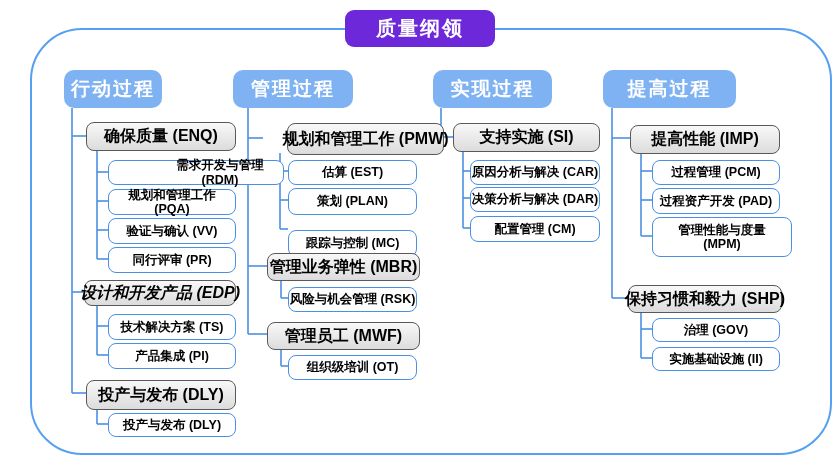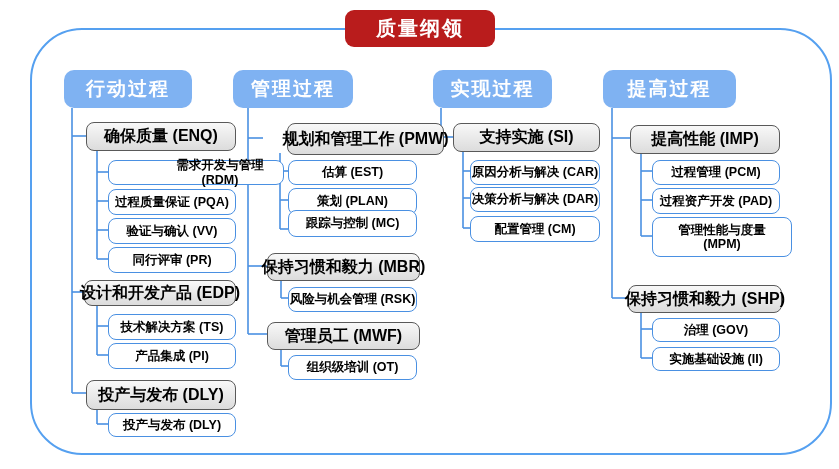--- a/index.html
+++ b/index.html
@@ -1,21 +1,21 @@
 <!DOCTYPE html>
 <html><head>
 <meta charset="utf-8">
 <style>
   html,body{margin:0;padding:0;background:#fff;}
   body{font-family:"Liberation Sans","DejaVu Sans",sans-serif;}
   .stage{position:relative;width:839px;height:469px;background:#ffffff;overflow:hidden;}
   .frame{position:absolute;left:30px;top:28px;width:798px;height:423px;
          border:2px solid #55a0f0;border-radius:52px;background:transparent;}
   .root{position:absolute;left:345px;top:10px;width:150px;height:37px;
-        background:#b91c1c;color:#fff;font-size:20px;font-weight:bold;
+        background:#6d28d9;color:#fff;font-size:20px;font-weight:bold;
         border-radius:9px;display:flex;align-items:center;justify-content:center;
         letter-spacing:2px;z-index:3;}
   .hdr{position:absolute;height:38px;background:#7fb2f2;color:#fff;
        font-size:19px;font-weight:bold;border-radius:10px;
        display:flex;align-items:center;justify-content:center;letter-spacing:2px;z-index:2;}
   .gray{position:absolute;background:linear-gradient(#f8f8f8,#dcdcdc);
         border:1.5px solid #595959;border-radius:8px;color:#000;
         font-size:16px;font-weight:bold;display:flex;align-items:center;
         justify-content:center;z-index:2;white-space:nowrap;}
   .white{position:absolute;background:#ffffff;border:1.5px solid #4a90e2;
@@ -77,41 +77,41 @@
         <path d="M641,200 H652"></path>
         <path d="M641,236 H652"></path>
       <path d="M641,311 V358"></path>
       <path d="M641,329 H652"></path>
         <path d="M641,358 H652"></path>
     </g>
   </svg>
 
   <div class="root">质量纲领</div>
 
-  <div class="hdr" style="left:64px;top:70px;width:128px;">行动过程</div>
+  <div class="hdr" style="left:64px;top:70px;width:98px;">行动过程</div>
   <div class="hdr" style="left:233px;top:70px;width:120px;">管理过程</div>
   <div class="hdr" style="left:433px;top:70px;width:119px;">实现过程</div>
   <div class="hdr" style="left:603px;top:70px;width:133px;">提高过程</div>
 
   <div class="gray" style="left:86px;top:122px;width:148px;height:27px;">确保质量 (ENQ)</div>
   <div class="white" style="left:108px;top:160px;width:126px;height:23px;padding-left:48px;">需求开发与管理 (RDM)</div>
-  <div class="white" style="left:108px;top:189px;width:126px;height:24px;">过程质量保证 (PQA)</div>
+  <div class="white" style="left:108px;top:189px;width:126px;height:24px;">规划和管理工作 (PQA)</div>
   <div class="white" style="left:108px;top:218px;width:126px;height:24px;">验证与确认 (VV)</div>
   <div class="white" style="left:108px;top:247px;width:126px;height:24px;">同行评审 (PR)</div>
-  <div class="gray" style="left:84px;top:280px;width:150px;height:24px;">设计和开发产品 (EDP)</div>
+  <div class="gray" style="left:84px;top:280px;width:150px;height:24px;font-style:italic;">设计和开发产品 (EDP)</div>
   <div class="white" style="left:108px;top:314px;width:126px;height:24px;">技术解决方案 (TS)</div>
   <div class="white" style="left:108px;top:343px;width:126px;height:24px;">产品集成 (PI)</div>
   <div class="gray" style="left:86px;top:380px;width:148px;height:28px;">投产与发布 (DLY)</div>
   <div class="white" style="left:108px;top:413px;width:126px;height:22px;">投产与发布 (DLY)</div>
 
   <div class="gray" style="left:263px;top:123px;width:155px;height:30px;margin-left:24px;">规划和管理工作 (PMW)</div>
   <div class="white" style="left:288px;top:160px;width:127px;height:23px;">估算 (EST)</div>
   <div class="white" style="left:288px;top:188px;width:127px;height:25px;">策划 (PLAN)</div>
-  <div class="white" style="left:288px;top:210px;width:127px;height:25px;">跟踪与控制 (MC)</div>
-  <div class="gray" style="left:267px;top:253px;width:151px;height:26px;">保持习惯和毅力 (MBR)</div>
+  <div class="white" style="left:288px;top:230px;width:127px;height:25px;">跟踪与控制 (MC)</div>
+  <div class="gray" style="left:267px;top:253px;width:151px;height:26px;">管理业务弹性 (MBR)</div>
   <div class="white" style="left:288px;top:287px;width:127px;height:23px;">风险与机会管理 (RSK)</div>
   <div class="gray" style="left:267px;top:322px;width:151px;height:26px;">管理员工 (MWF)</div>
   <div class="white" style="left:288px;top:355px;width:127px;height:23px;">组织级培训 (OT)</div>
 
   <div class="gray" style="left:453px;top:123px;width:145px;height:27px;">支持实施 (SI)</div>
   <div class="white" style="left:470px;top:160px;width:128px;height:23px;">原因分析与解决 (CAR)</div>
   <div class="white" style="left:470px;top:187px;width:128px;height:23px;">决策分析与解决 (DAR)</div>
   <div class="white" style="left:470px;top:216px;width:128px;height:24px;">配置管理 (CM)</div>
 
   <div class="gray" style="left:630px;top:125px;width:148px;height:27px;">提高性能 (IMP)</div>

